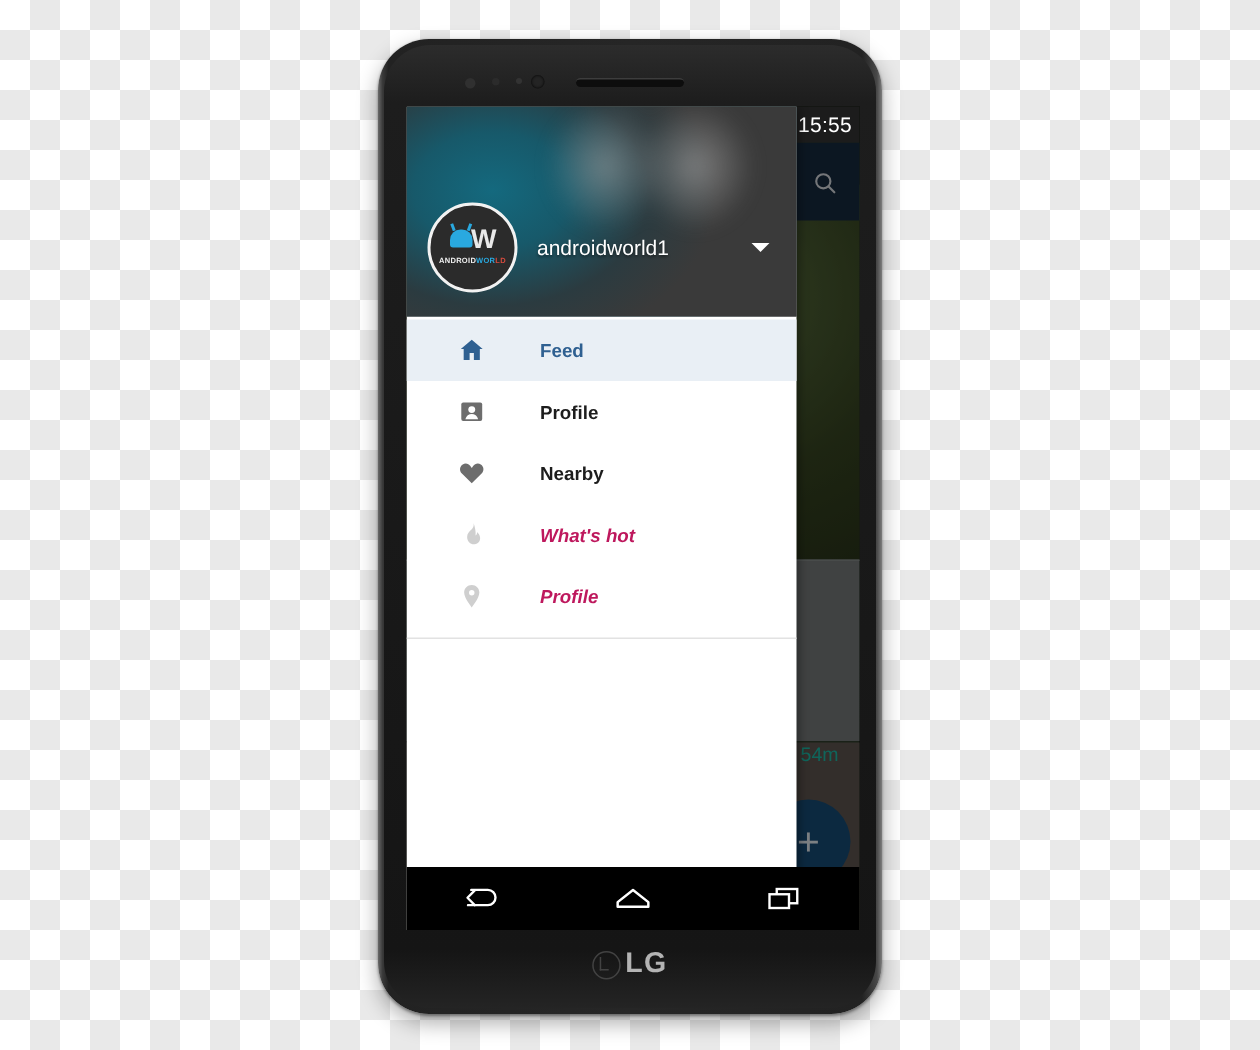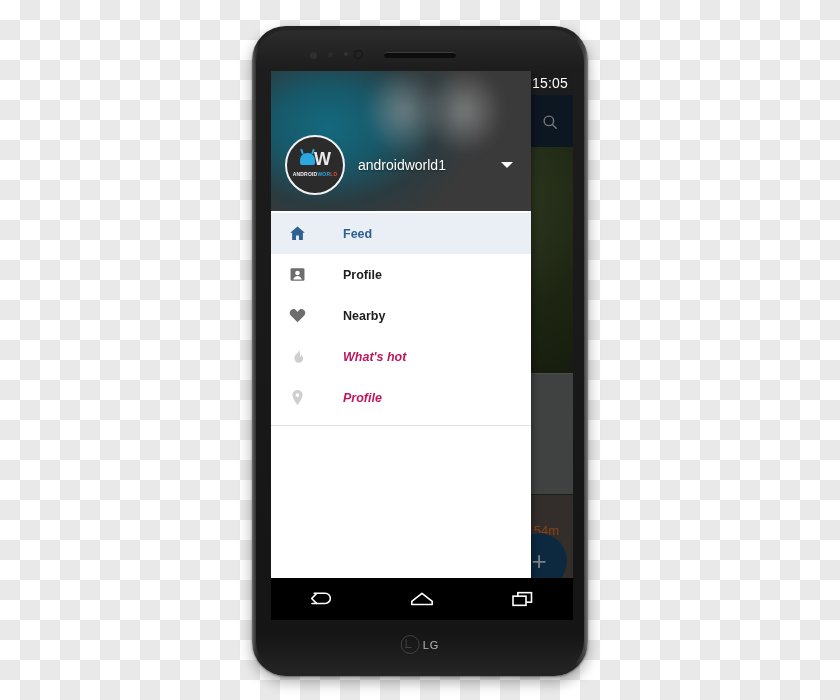--- a/index.html
+++ b/index.html
@@ -94,22 +94,22 @@
   #lg-mark::after {
     content: "";
     position: absolute;
     left: 4px; top: 3px;
     width: 5px; height: 8px;
     border-left: 1.6px solid #4a4a4a;
     border-bottom: 1.6px solid #4a4a4a;
   }
   #lg-text {
     color: #cfcfcf;
-    font-size: 11px;
-    font-weight: normal;
+    font-size: 19px;
+    font-weight: bold;
     letter-spacing: 1px;
   }
 
   
   #screen {
     position: absolute;
     left: 15px;
     top: 41px;
     width: 302px;
     height: 549px;
@@ -151,22 +151,22 @@
     background: #6e7373;
     border-top: 1px solid #7d8280;
   }
   #app-card2 {
     position: absolute;
     left: 0; right: 0; top: 424px; bottom: 0;
     background: #58504b;
   }
   #app-distance {
     position: absolute;
-    right: 14px; top: 452px;
-    color: #f97316;
+    right: 14px; top: 424px;
+    color: #14b8a6;
     font-size: 13px;
     opacity: .9;
   }
   #app-fab {
     position: absolute;
     right: 6px; top: 462px;
     width: 56px; height: 56px;
     border-radius: 50%;
     background: #16476e;
     display: flex;
@@ -339,21 +339,21 @@
     border-top: 6px solid #ffffff;
     margin-right: 4px;
   }
 
   
   #drawer-menu { padding-top: 2px; }
   .menu-item {
     display: flex;
     align-items: center;
     height: 41px;
-    padding-left: 14px;
+    padding-left: 31px;
     box-sizing: border-box;
   }
   .menu-item.selected { background: #e9eff5; }
   .menu-icon {
     width: 24px;
     display: flex;
     align-items: center;
     justify-content: center;
     flex: 0 0 auto;
   }
@@ -566,21 +566,21 @@
                 <rect x="16.8" y="1.6" width="4" height="19.4" fill="#8a8a8a"></rect>
               </svg>
             </span>
             <span id="battery-pct">90%</span>
             <span class="sb-icon">
               <svg width="9" height="15" viewBox="0 0 14 22" aria-hidden="true">
                 <rect x="4.4" y="0.4" width="5.2" height="2" fill="#ffffff"></rect>
                 <rect x="1.2" y="2.2" width="11.6" height="19.2" rx="1.2" fill="#ffffff"></rect>
               </svg>
             </span>
-            <span id="status-clock">15:05</span>
+            <span id="status-clock">15:55</span>
           </div>
         </div>
 
         <div id="nav-bar">
           <div class="nav-btn">
             <svg width="25" height="22" viewBox="0 0 30 24" aria-hidden="true">
               <path d="M9 5.5 3.2 11.4 9 17.3" fill="none" stroke="#ffffff" stroke-width="1.9" stroke-linecap="round" stroke-linejoin="round"></path>
               <path d="M3.6 17.3h15.9a6.1 6.1 0 0 0 0-12.2H6.2" fill="none" stroke="#ffffff" stroke-width="1.9" stroke-linecap="round" stroke-linejoin="round"></path>
             </svg>
           </div>

